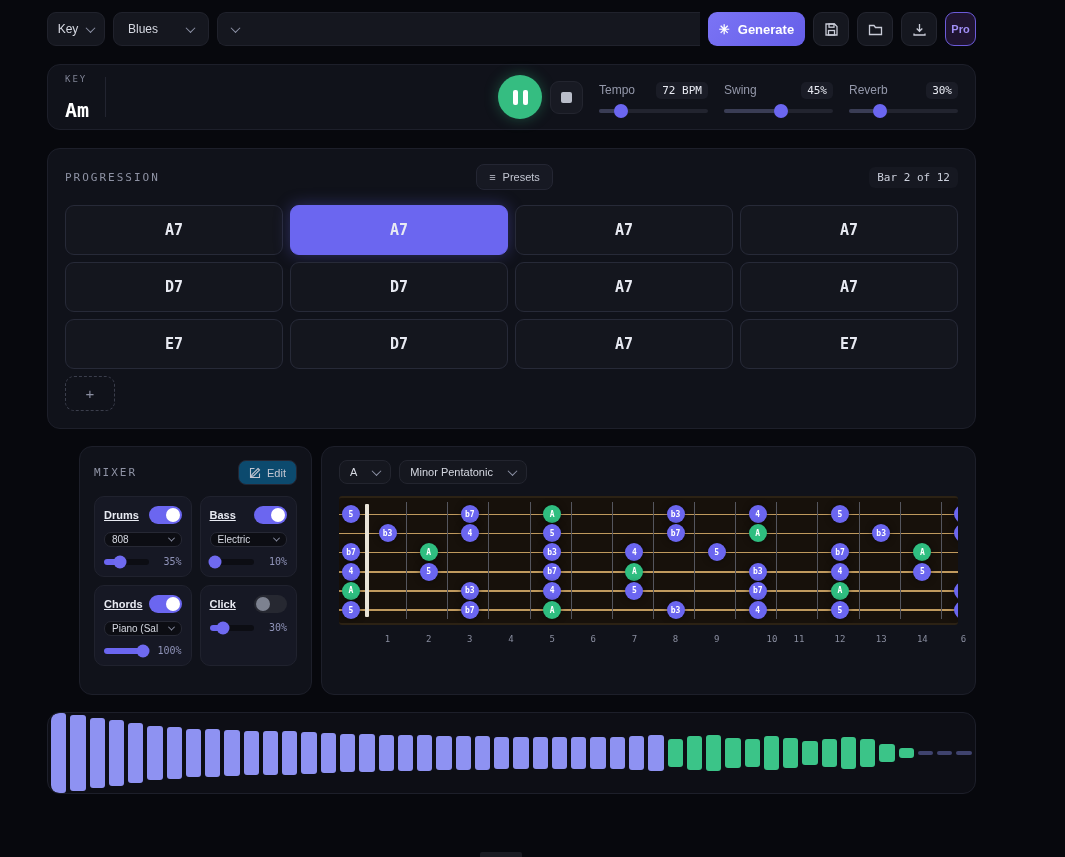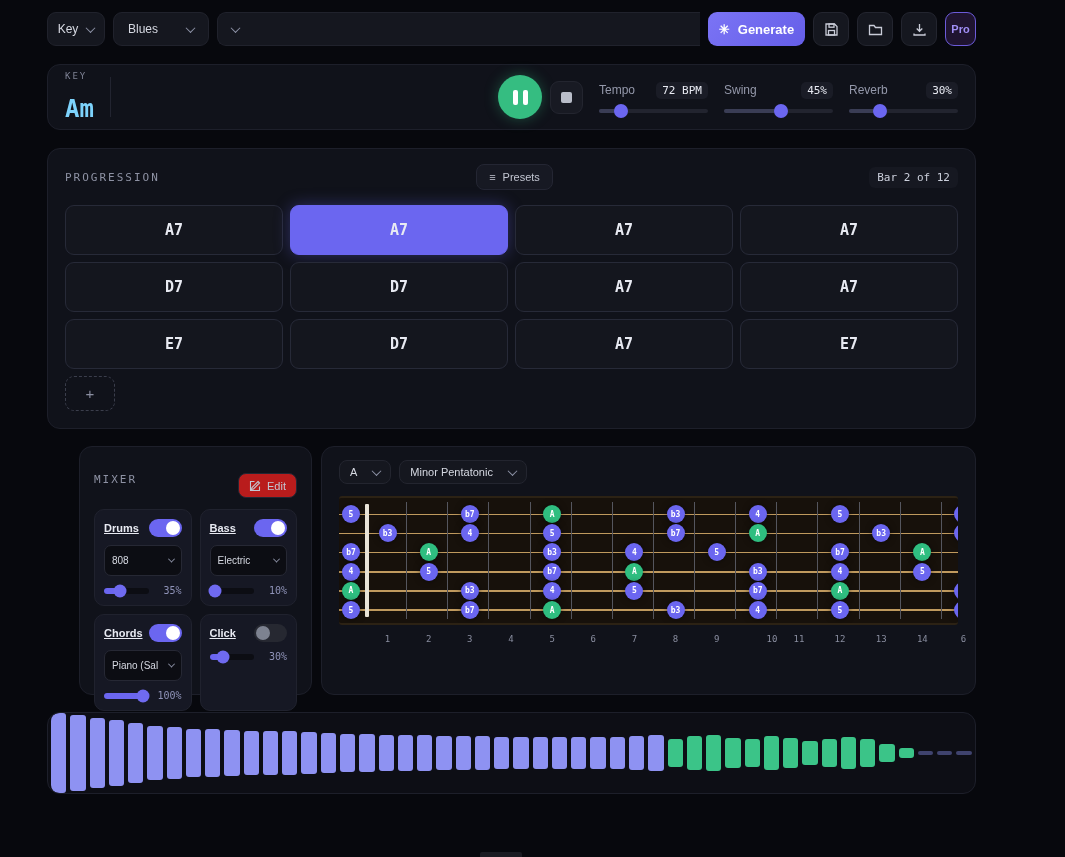--- a/index.html
+++ b/index.html
@@ -37,21 +37,21 @@
               display:flex; align-items:center; justify-content:center; color:#c9ccd8; cursor:pointer; }
   .pro-btn { width:31px; background:#1f1430; border:1px solid #6c5bd9; border-radius:9px;
              color:#a08ef5; font-size:11px; font-weight:bold; display:flex; align-items:center; justify-content:center; }
 
   
   .panel { background:#10121a; border:1px solid #1d1f2a; border-radius:13px; }
 
   
   .transport { margin-top:18px; height:66px; display:flex; align-items:center; padding:0 17px; }
   .kv-label { font-family:"DejaVu Sans Mono",monospace; font-size:9px; letter-spacing:2px; color:#7e8294; }
-  .key-value { font-size:24px; font-weight:bold; color:#7dd3fc; line-height:1.1; margin-top:15px;
+  .key-value { font-size:20px; font-weight:bold; color:#ffffff; line-height:1.1; margin-top:15px;
                font-family:"DejaVu Sans Mono",monospace; }
   .divider-v { width:1px; height:40px; background:#222430; margin:0 18px 0 16px; }
   .scale-value { font-size:14px; color:#3ecf8e; margin-top:5px; }
   .pause-btn { width:44px; height:44px; border-radius:50%; background:#35bd81; margin-left:auto;
                display:flex; align-items:center; justify-content:center; gap:5px; cursor:pointer;
                box-shadow:0 0 14px rgba(53,189,129,.35); }
   .pause-bar { width:5px; height:15px; background:#fff; border-radius:2px; }
   .stop-btn { width:33px; height:33px; border-radius:9px; background:#181a23; border:1px solid #23252f;
               margin-left:8px; display:flex; align-items:center; justify-content:center; cursor:pointer; }
   .stop-square { width:11px; height:11px; border-radius:2px; background:#b9bdc9; }
@@ -82,31 +82,31 @@
   .add-chord-btn { margin-top:7px; width:50px; height:35px; border:1.5px dashed #3b3e4c; border-radius:9px;
                    background:transparent; color:#8b8fa2; font-size:15px; display:flex; align-items:center;
                    justify-content:center; cursor:pointer; }
 
   
   .bottom-row { display:flex; gap:9px; margin-top:17px; height:249px;padding-left:32px; }
 
   
   .mixer { width:233px; padding:13px 14px; }
   .mixer-head { display:flex; align-items:center; justify-content:space-between; }
-  .edit-btn { background:#b91c1c; border:1px solid #242633; border-radius:8px; height:25px; padding:0 10px;
-              display:flex; align-items:center; gap:6px; font-size:11px; color:#c3c6d2; cursor:pointer;margin-top:13px; }
+  .edit-btn { background:#0c4a6e; border:1px solid #242633; border-radius:8px; height:25px; padding:0 10px;
+              display:flex; align-items:center; gap:6px; font-size:11px; color:#c3c6d2; cursor:pointer; }
   .mixer-grid { display:grid; grid-template-columns:1fr 1fr; gap:8px; margin-top:11px; }
   .chan-card { background:#161824; border:1px solid #20222e; border-radius:10px; padding:9px 9px; }
   .chan-top { display:flex; align-items:center; justify-content:space-between;text-decoration:underline; }
   .chan-name { font-size:11px; font-weight:bold; color:#e8eaf2; }
   .toggle { width:33px; height:18px; border-radius:9px; background:#6b66f0; position:relative; cursor:pointer; }
   .toggle .knob { position:absolute; top:2px; width:14px; height:14px; border-radius:50%; background:#fff; right:2px; }
   .toggle.off { background:#262831; }
   .toggle.off .knob { left:2px; right:auto; background:#7d8290; }
-  .chan-select { margin-top:8px; background:#0c0d13; border:1px solid #262834; border-radius:7px; height:31px;
+  .chan-select { margin-top:8px; background:#0c0d13; border:1px solid #262834; border-radius:7px; height:15px;
                  display:flex; align-items:center; justify-content:space-between; padding:0 7px; cursor:pointer; }
   .chan-select span { font-size:10px; color:#d6d9e2; white-space:nowrap; overflow:hidden; }
   .chan-select .chev { width:5px; height:5px; flex:0 0 auto; }
   .chan-slider-row { display:flex; align-items:center; gap:7px; margin-top:9px; }
   .chan-track { position:relative; flex:1; height:6px; background:#0c0d13; border-radius:3px; }
   .chan-fill { position:absolute; left:0; top:0; height:6px; background:#6b66f0; border-radius:3px; }
   .chan-knob { position:absolute; top:50%; width:13px; height:13px; border-radius:50%; background:#6f6af0;
                transform:translate(-50%,-50%); }
   .chan-pct { font-family:"DejaVu Sans Mono",monospace; font-size:10px; color:#8f93b8; min-width:26px; text-align:right; }
 

